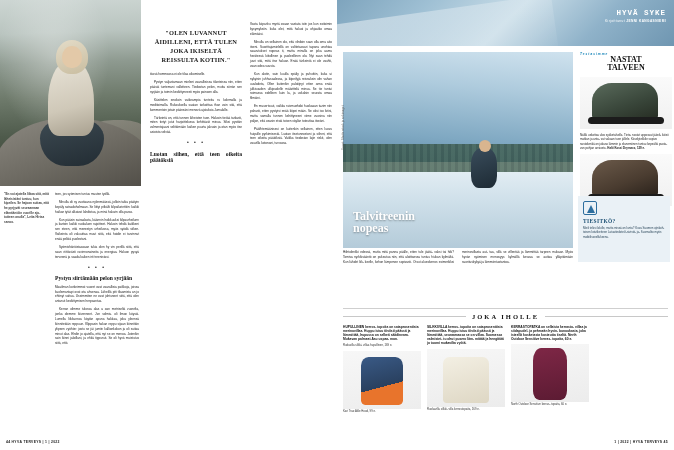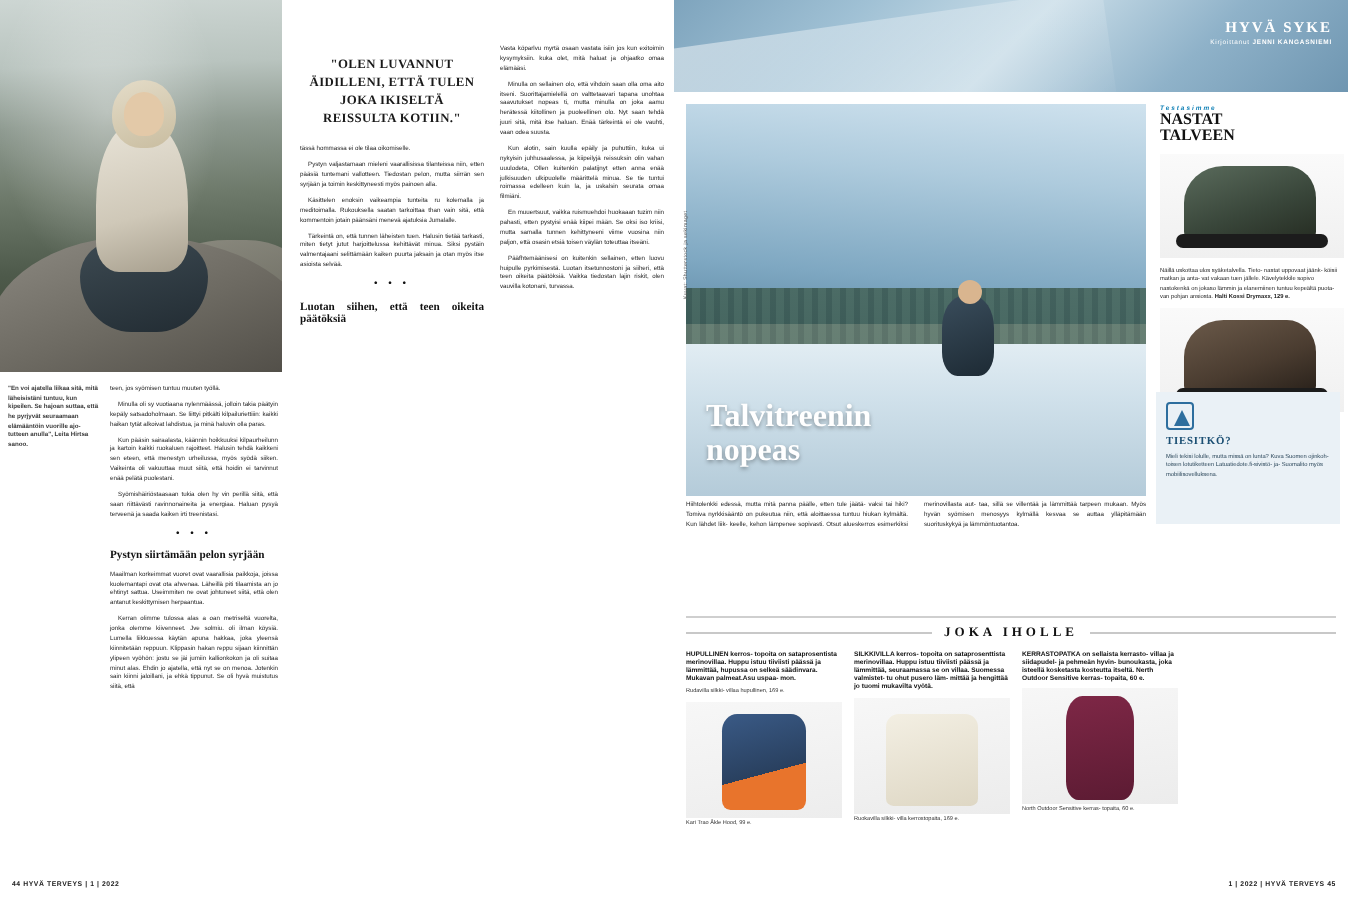--- a/index.html
+++ b/index.html
@@ -110,21 +110,21 @@
     background: linear-gradient(135deg, #7ea4bd 0%, #9fc0d4 25%, #c9dde8 50%, #8fb2c9 75%, #6f96b1 100%);
     overflow: hidden;
   }
   .top-banner:before {
     content: ""; position: absolute; left: -40px; top: 12px; width: 260px; height: 70px;
     background: linear-gradient(150deg, rgba(255,255,255,.55), rgba(255,255,255,0));
     transform: rotate(-8deg);
   }
   .banner-title {
     position: absolute; right: 8px; top: 9px;
-    font-family: Liberation Serif, serif;
+    font-family: Liberation Mono, monospace;
     font-size: 7.5px; font-weight: 700; color: #ffffff; letter-spacing: 1px; margin-left: 44px;
   }
   .banner-sub {
     position: absolute; right: 8px; top: 19px;
     font-size: 3.2px; color: #ffffff; letter-spacing: .4px;
   }
   .banner-sub b { font-weight: 700; }
 
   .hero {
     position: absolute; left: 6px; top: 52px; width: 230px; height: 196px;
@@ -146,21 +146,21 @@
     background: linear-gradient(160deg, #3a4d5c, #1d2a34);
     border-radius: 40% 40% 30% 30%;
   }
   .hero .skier-head {
     position: absolute; left: 136px; top: 88px; width: 12px; height: 12px;
     background: #d9b58f; border-radius: 50%;
   }
   .hero-title {
     position: absolute; left: 10px; bottom: 14px;
     font-family: "Liberation Serif", serif;
-    font-size: 16px; line-height: 1.02; font-weight: 700; color: #ffffff;
+    font-size: 12px; line-height: 1.02; font-weight: 700; color: #ffffff;
     text-shadow: 0 1px 2px rgba(0,0,0,.35);
   }
   .hero-credit {
     position: absolute; left: -24px; top: 118px; width: 60px;
     transform: rotate(-90deg);
     font-size: 2.6px; color: #5a5a5a; letter-spacing: .2px;
   }
 
   .body-right {
     position: absolute; left: 243px; top: 52px; width: 88px;
@@ -190,21 +190,21 @@
   
   .sidebar {
     position: absolute; left: 243px; top: 52px; width: 92px;
   }
   .testasimme-label {
     font-size: 3.2px; color: #0d7fb5; font-weight: 700; letter-spacing: 1px;
     font-style: italic;
   }
   .testasimme-title {
     font-family: "Liberation Serif", serif;
-    font-size: 8px; font-weight: 700; line-height: 1.05; color: #111; margin-bottom: 4px;
+    font-size: 8px; font-weight: 700; line-height: 1.05; color: #111; margin-bottom: 4px; text-align: center;
   }
   .boot {
     width: 92px; height: 52px; position: relative;
     background: linear-gradient(180deg, #fafafa 0%, #f0f0f0 100%);
   }
   .boot .shape {
     position: absolute; left: 12px; top: 6px; width: 66px; height: 40px;
     background: linear-gradient(160deg, #5a6b5c 0%, #39463a 55%, #23291f 100%);
     border-radius: 30% 22% 14% 14% / 46% 40% 18% 18%;
   }

